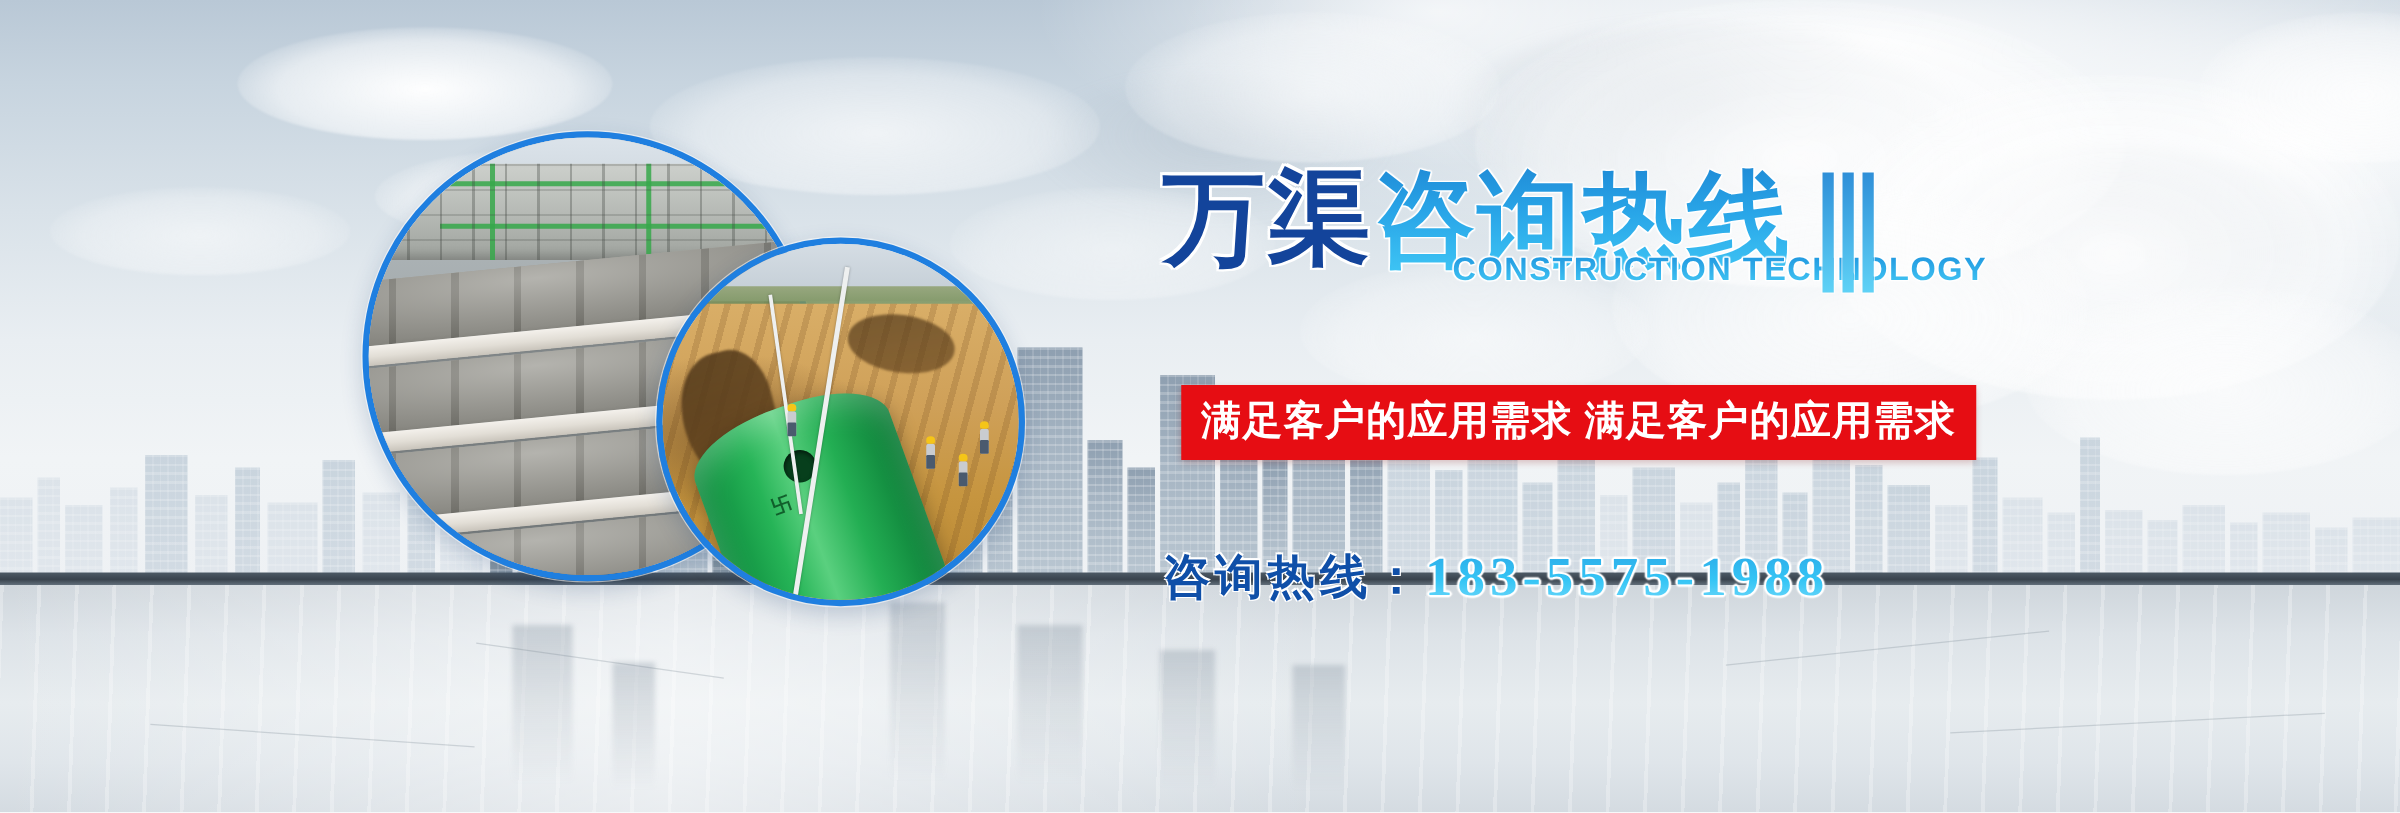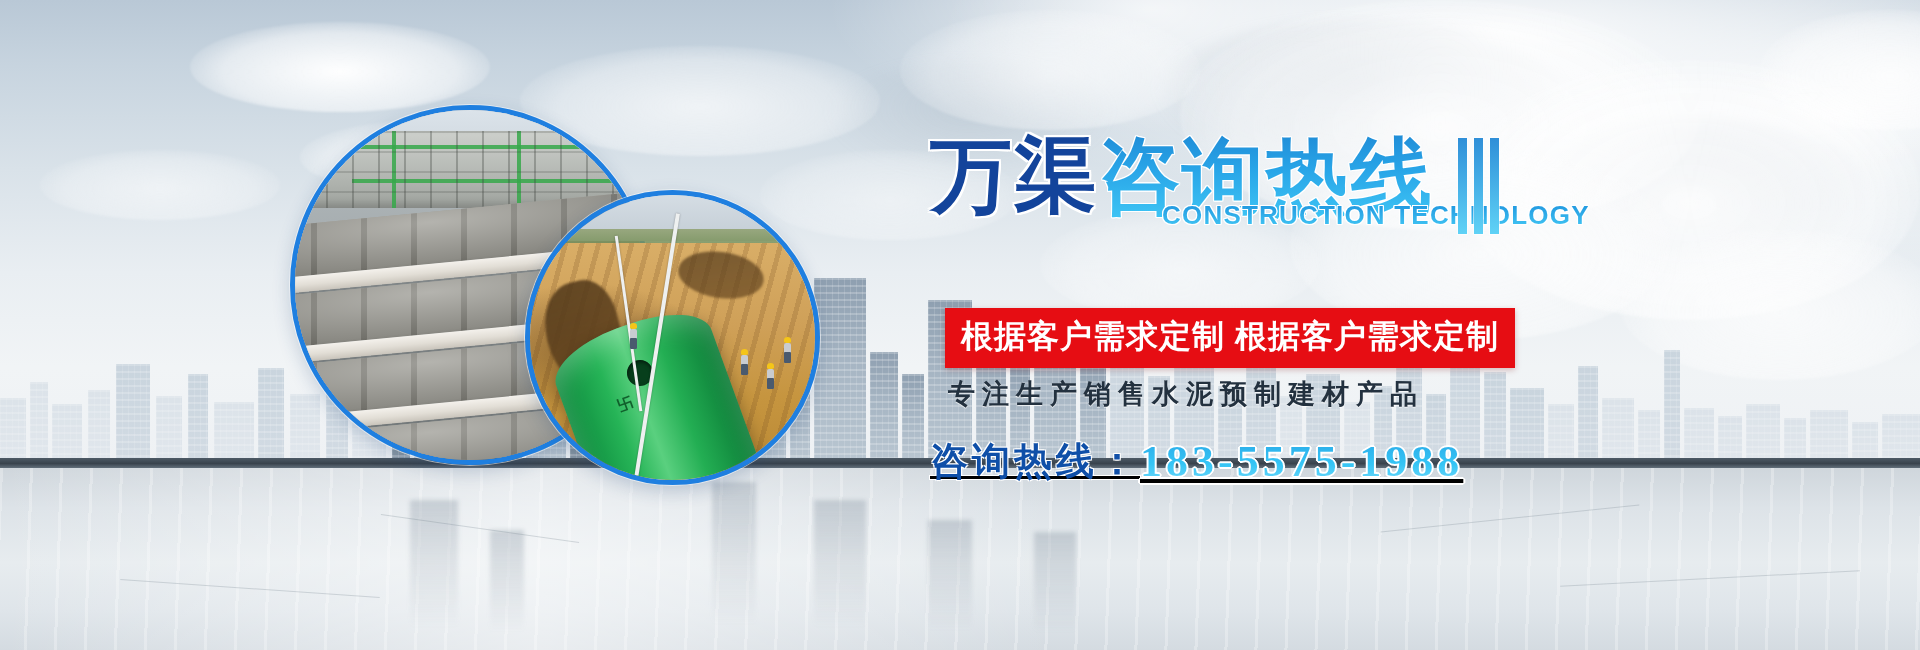--- a/index.html
+++ b/index.html
@@ -127,21 +127,21 @@
   .bars i{display:block;width:9px;height:96px;background:linear-gradient(180deg,#2f8fd8,#5fd2f6);box-shadow:0 0 0 1px rgba(255,255,255,.6);}
   .bars i:nth-child(2){height:96px;}
   .bars i:nth-child(3){height:96px;}
 
   .redbar{position:absolute;left:15px;top:180px;background:#e60d13;padding:7px 16px 9px;box-shadow:0 2px 6px rgba(120,0,0,.25);}
   .redbar span{color:#fff;font-size:32px;font-weight:700;letter-spacing:1px;white-space:nowrap;}
 
   .tagline{position:absolute;left:18px;top:248px;font-size:27px;font-weight:700;color:#23313f;letter-spacing:7px;white-space:nowrap;
     text-shadow:0 1px 1px rgba(255,255,255,.8);}
 
-  .hot{position:absolute;left:0px;top:308px;white-space:nowrap;display:flex;align-items:flex-end;text-decoration:underline;}
+  .hot{position:absolute;left:0px;top:308px;white-space:nowrap;display:flex;align-items:flex-end;}
   .hot-label{font-size:38px;font-weight:700;color:#0f4fa8;letter-spacing:4px;
     text-shadow:1px 1px 0 #fff,-1px -1px 0 #fff,1px -1px 0 #fff,-1px 1px 0 #fff;}
   .hot-num{font-size:44px;font-weight:700;letter-spacing:4px;font-family:"Liberation Serif","DejaVu Serif",serif;
     background:linear-gradient(180deg,#2aa6e6 0%,#35c5f5 55%,#7adcfb 100%);-webkit-background-clip:text;background-clip:text;color:transparent;
     filter:drop-shadow(1px 1px 0 #fff) drop-shadow(-1px -1px 0 #fff) drop-shadow(1px -1px 0 #fff) drop-shadow(-1px 1px 0 #fff);}
 </style>
 </head>
 <body>
 
 <div class="banner">
@@ -296,24 +296,23 @@
       <div class="logo-cn"><span class="dk">万渠</span><span class="lt">咨询热线</span></div>
       <div class="logo-en">CONSTRUCTION TECHNOLOGY</div>
       <div class="bars">
           <i></i>
           <i></i>
           <i></i>
         </div>
     </div>
 
     <div class="redbar">
-      <span>根据客户需求定制 根据客户需求定制</span>
-    </div>
-
-    <div class="tagline">专注生产销售水泥预制建材产品</div>
+      <span>满足客户的应用需求 满足客户的应用需求</span>
+    </div>
+
 
     <div class="hot">
       <span class="hot-label">咨询热线：</span>
       <span class="hot-num">183-5575-1988</span>
     </div>
 
   </div>
 </div>
 
 </body></html>

